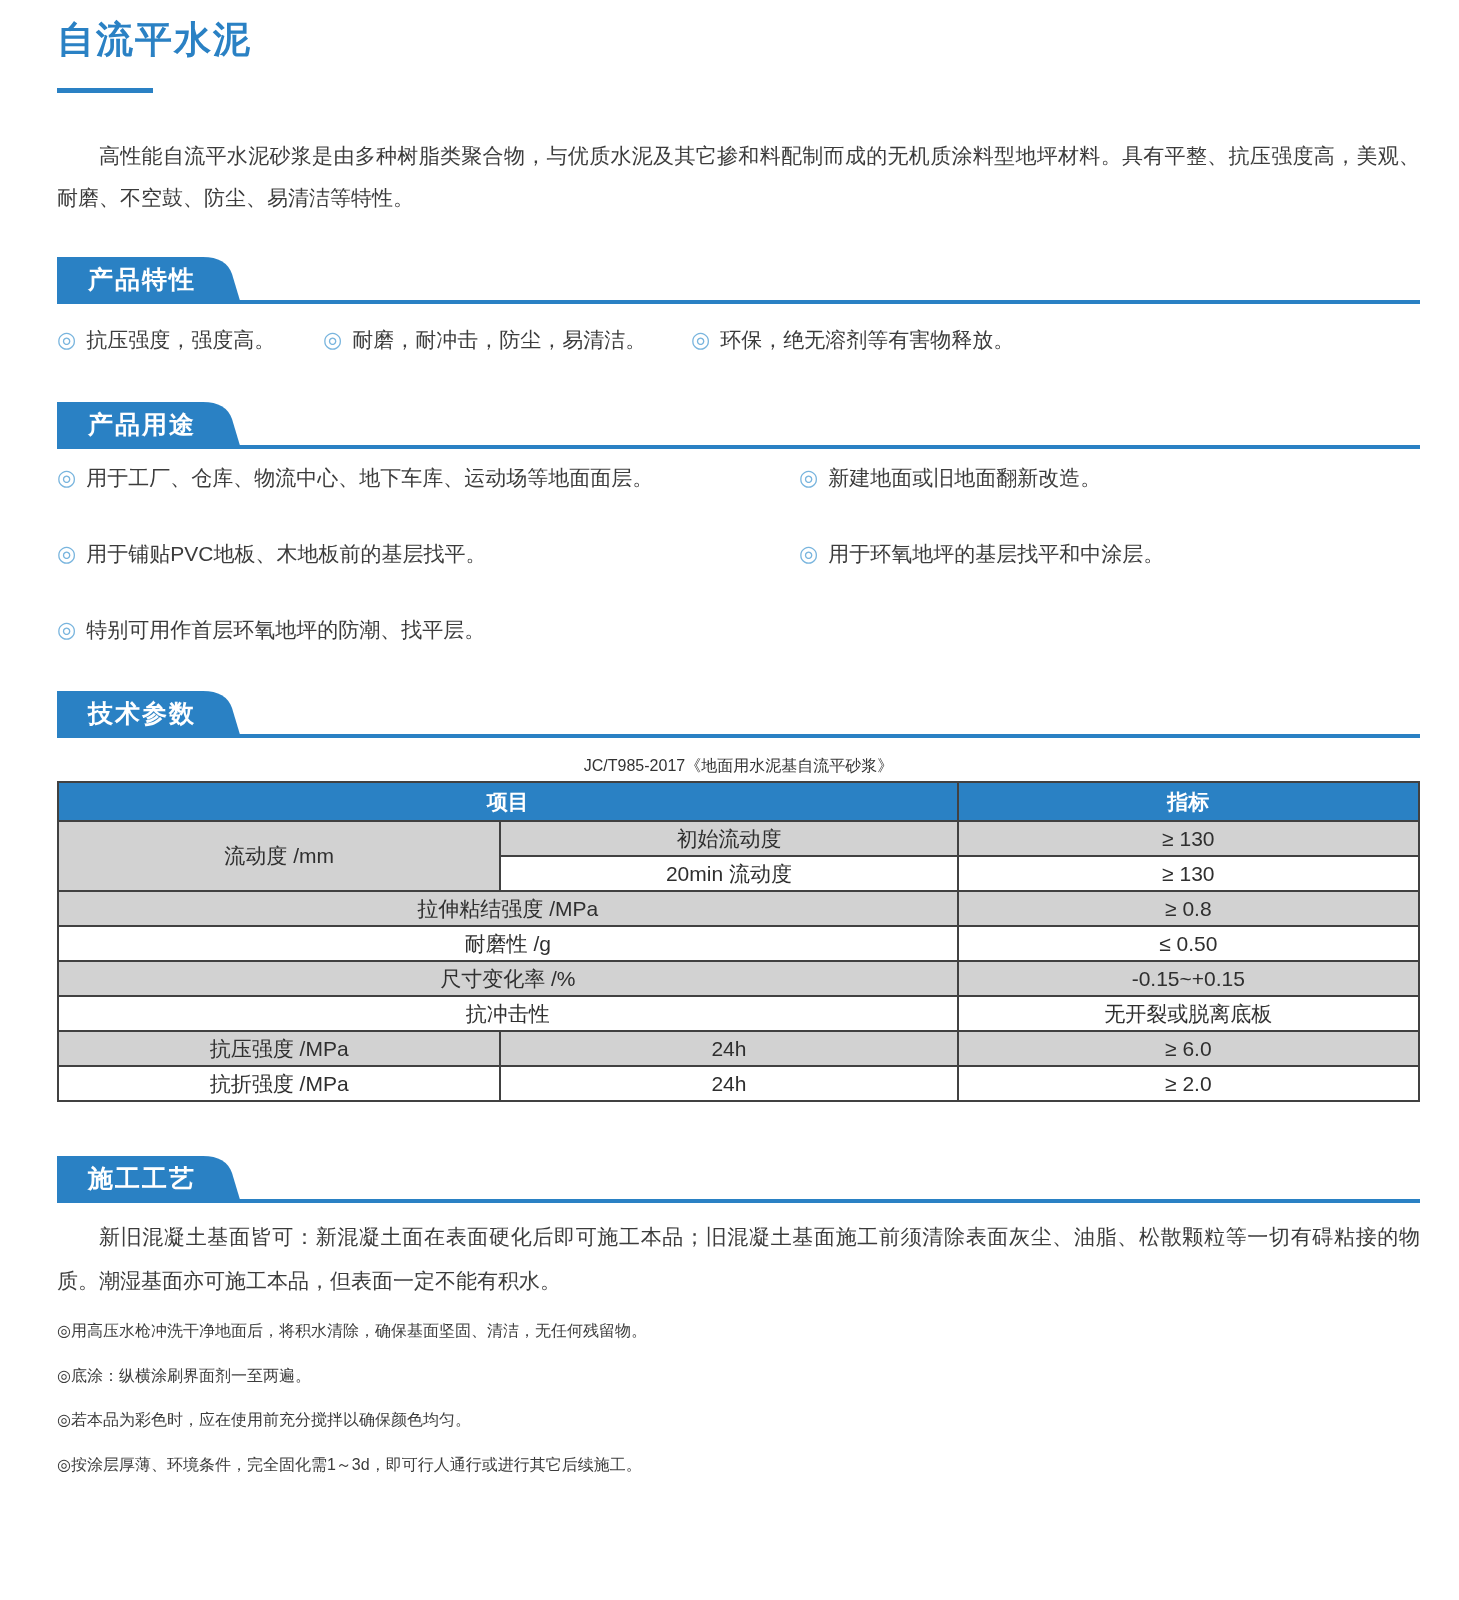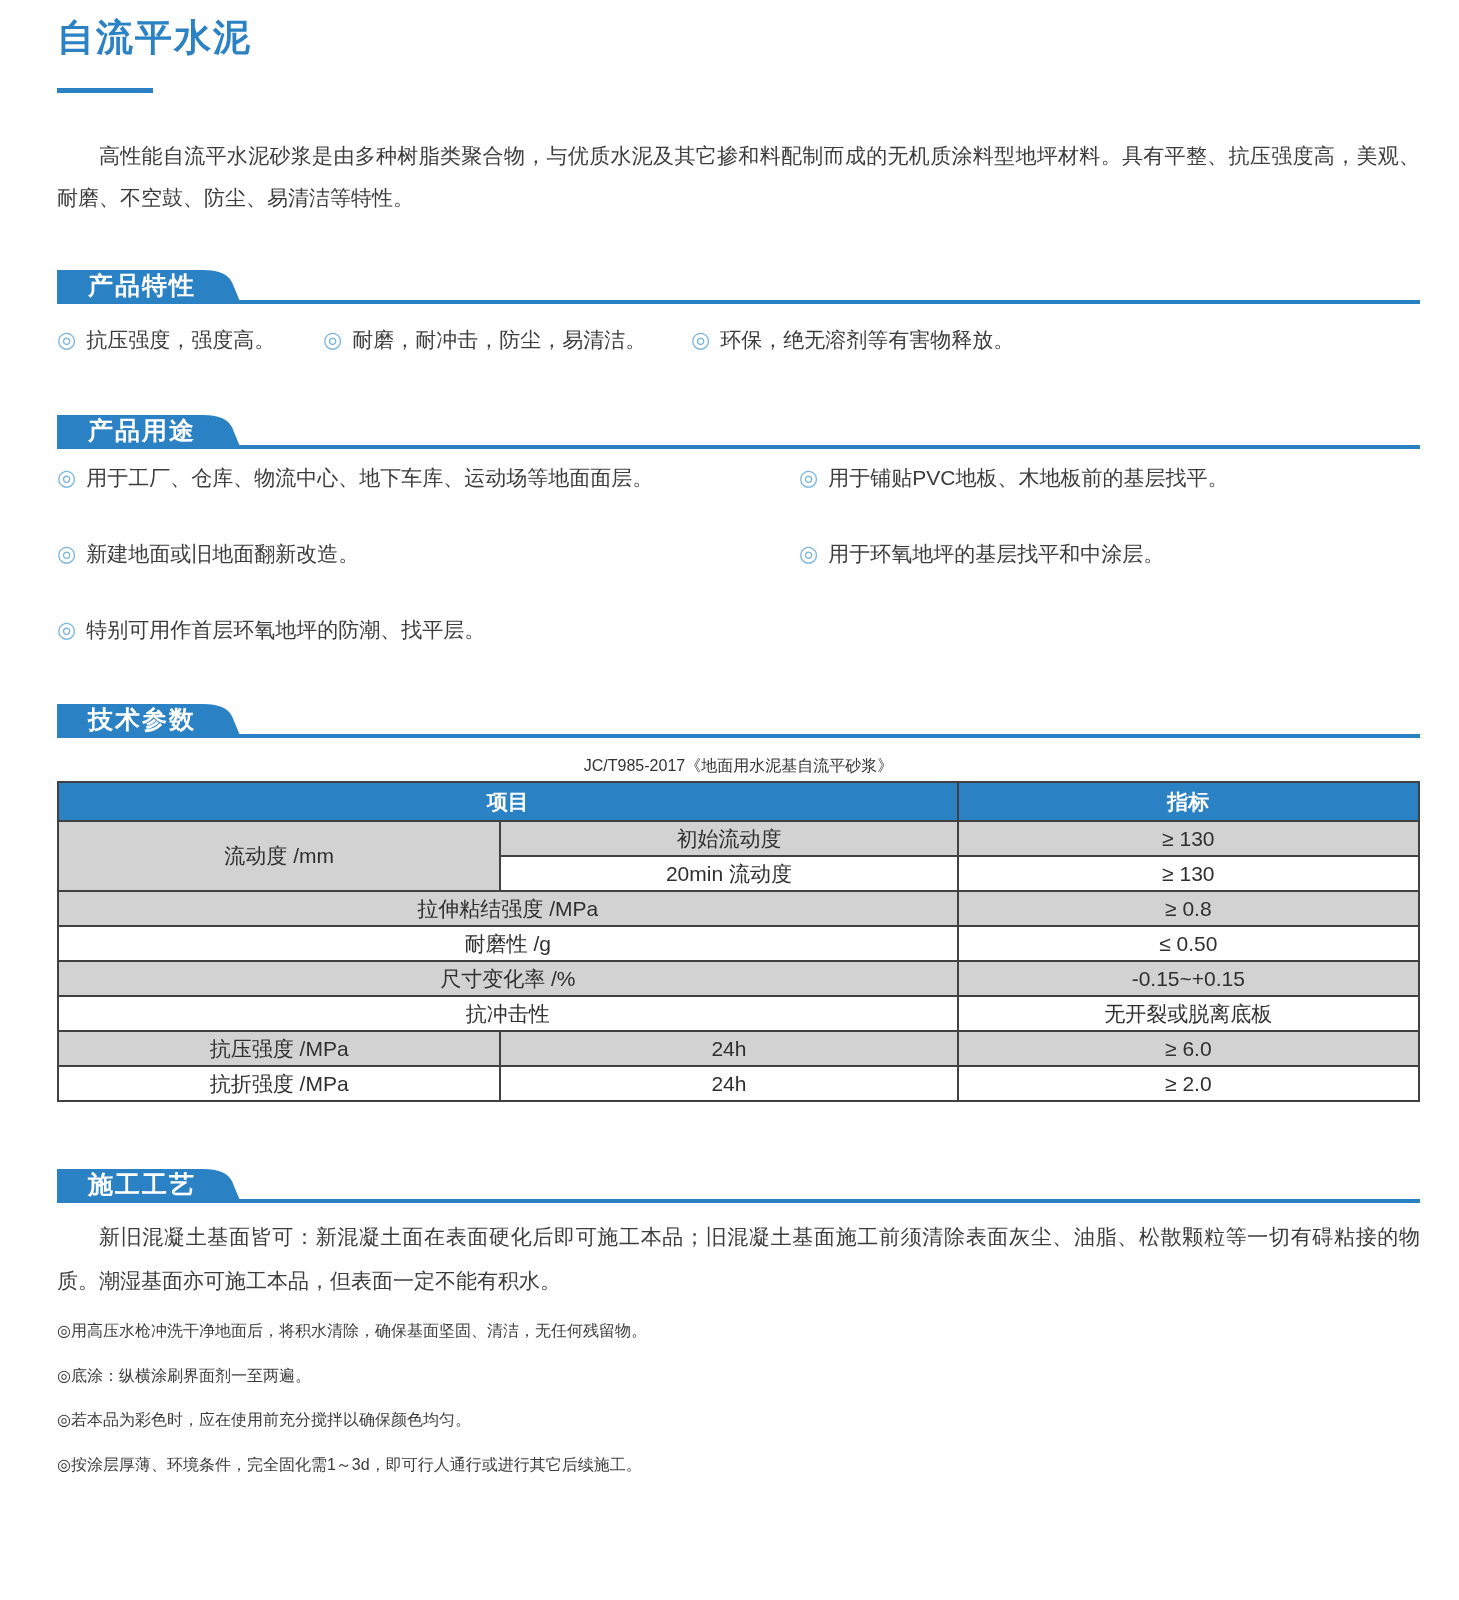--- a/index.html
+++ b/index.html
@@ -9,30 +9,30 @@
     --row-gray:#d2d2d2;
     --table-border:#414141;
   }
   *{margin:0;padding:0;box-sizing:border-box;}
   html,body{background:#ffffff;}
   body{font-family:"Liberation Sans","DejaVu Sans",sans-serif;color:var(--text);}
   .page{position:relative;width:1459px;height:1600px;margin:0 auto;background:#fff;
         padding:16px 39px 0 57px;overflow:hidden;}
 
   
-  .doc-title{color:var(--accent);font-size:37px;font-weight:700;letter-spacing:2px;line-height:1.3;font-family:Liberation Mono, monospace;}
+  .doc-title{color:var(--accent);font-size:37px;font-weight:700;letter-spacing:2px;line-height:1.3;}
   .title-underline{width:96px;height:5px;background:var(--accent);margin-top:24px;}
 
   
   .intro{margin-top:42px;font-size:21px;line-height:2.0;text-indent:2em;text-align:justify;color:var(--text);}
 
   
   .sec{position:relative;height:47px;}
   .sec .rule{position:absolute;left:0;right:0;bottom:0;height:4px;background:var(--accent);}
-  .sec .tab{position:absolute;left:0;bottom:0;width:190px;height:34px;padding-left:12px;}
+  .sec .tab{position:absolute;left:0;bottom:0;width:190px;height:47px;padding-left:12px;}
   .sec .tab svg{position:absolute;left:0;top:0;width:100%;height:100%;display:block;}
   .sec .tab .label{position:absolute;left:31px;top:50%;transform:translateY(-55%);
                    color:#fff;font-size:25px;font-weight:700;letter-spacing:2px;white-space:nowrap;}
 
   
   .bullet{font-size:21px;line-height:2.0;text-align:justify;}
   .bullet .bi{color:var(--bullet);font-size:22px;margin-right:10px;}
   .features-row{display:grid;grid-template-columns:266px 368px auto;margin-top:14px;}
   .uses-grid{display:grid;grid-template-columns:704px auto;margin-top:10px;gap:38px;}
   .uses-grid .bullet{height:38px;line-height:38px;white-space:nowrap;overflow:visible;text-align:left;}
@@ -94,24 +94,24 @@
         <path d="M0,47 L0,0 L146,0 Q169,0 175,17 L184,47 Z" fill="#2a81c4"></path>
       </svg>
       <span class="label">产品用途</span>
     </div>
   </div>
   <div class="uses-grid">
     <p class="bullet">
       <span class="bi">◎</span><span>用于工厂、仓库、物流中心、地下车库、运动场等地面面层。</span>
     </p>
     <p class="bullet">
+      <span class="bi">◎</span><span>新建地面或旧地面翻新改造。</span>
+    </p>
+    <p class="bullet">
       <span class="bi">◎</span><span>用于铺贴PVC地板、木地板前的基层找平。</span>
-    </p>
-    <p class="bullet">
-      <span class="bi">◎</span><span>新建地面或旧地面翻新改造。</span>
     </p>
     <p class="bullet">
       <span class="bi">◎</span><span>用于环氧地坪的基层找平和中涂层。</span>
     </p>
     <p class="bullet">
       <span class="bi">◎</span><span>特别可用作首层环氧地坪的防潮、找平层。</span>
     </p>
   </div>
 
   <div class="sec mt-sec-specs">

